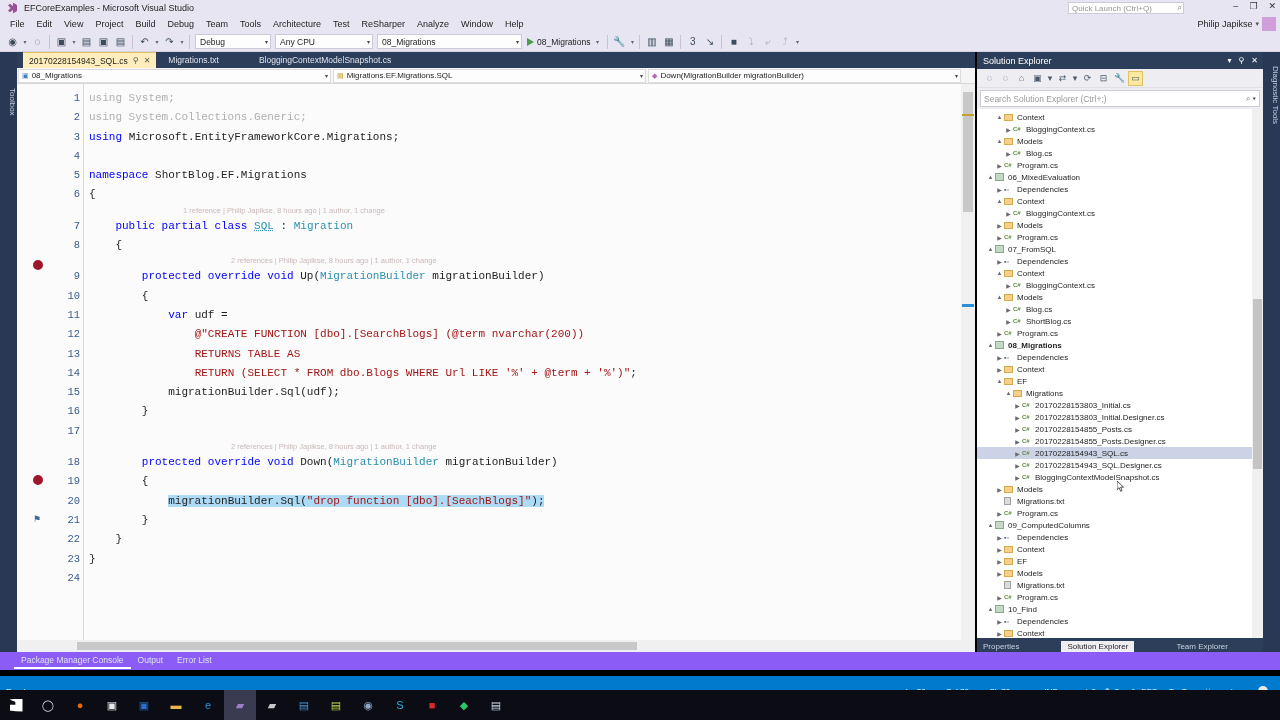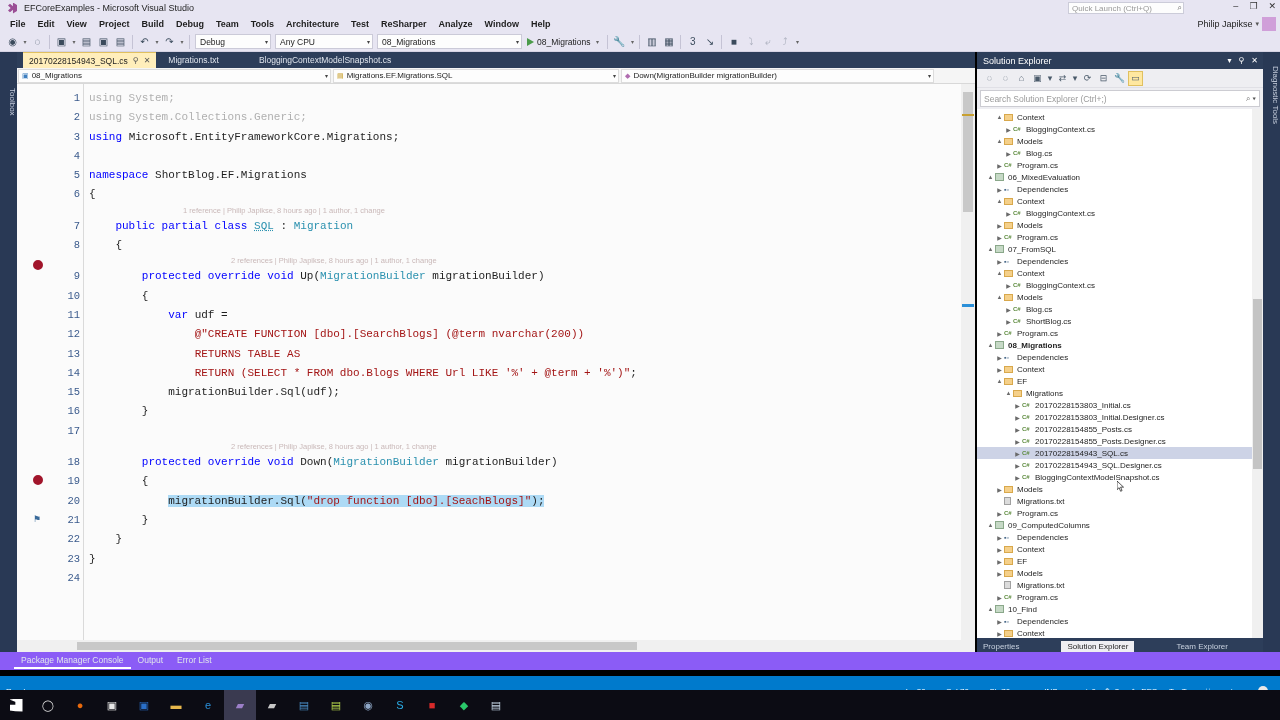--- a/index.html
+++ b/index.html
@@ -29,21 +29,21 @@
   }
   .qlaunch-icon { position: absolute; right: 98px; top: 3px; font-size: 8px; color: #555; }
   .wbtns { position: absolute; right: 4px; top: 1px; display: flex; gap: 11px; font-size: 9px; color: #333; }
   .wbtns span { cursor: default; }
 
   
   .menubar {
     position: absolute; top: 16px; left: 0; width: 1280px; height: 16px;
     background: #e7e5f2; display: flex; align-items: center; padding-left: 4px;
   }
-  .menu-item { font-size: 9px; color: #1e1e1e; padding: 0 6px; line-height: 16px; font-weight: bold; }
+  .menu-item { font-size: 9px; color: #1e1e1e; padding: 0 6px; line-height: 16px; }
   .user-area {
     position: absolute; right: 4px; top: 17px; display: flex; align-items: center; gap: 3px;
   }
   .user-name { font-size: 9px; color: #1e1e1e; }
   .user-caret { font-size: 7px; color: #555; }
   .user-avatar { width: 14px; height: 14px; background: #d09fd9; }
 
   
   .toolbar {
     position: absolute; top: 32px; left: 0; width: 1280px; height: 20px;
@@ -332,21 +332,21 @@
         <div class="doc-tab inactive" style="margin-left: 28px;">
           <span>BloggingContextModelSnapshot.cs</span>
         </div>
       </div>
     <div class="navbar">
       <span class="nav-seg" style="width:313px">
         <span class="nav-ico">▣</span>
         <span>08_Migrations</span>
         <span class="nc">▾</span>
       </span>
-      <span class="nav-seg" style="width:286px">
+      <span class="nav-seg" style="width:313px">
         <span class="nav-ico" style="color:#c8a030">▤</span>
         <span>Migrations.EF.Migrations.SQL</span>
         <span class="nc">▾</span>
       </span>
       <span class="nav-seg" style="width:313px">
         <span class="nav-ico" style="color:#b06cb0">◆</span>
         <span>Down(MigrationBuilder migrationBuilder)</span>
         <span class="nc">▾</span>
       </span>
     </div>

